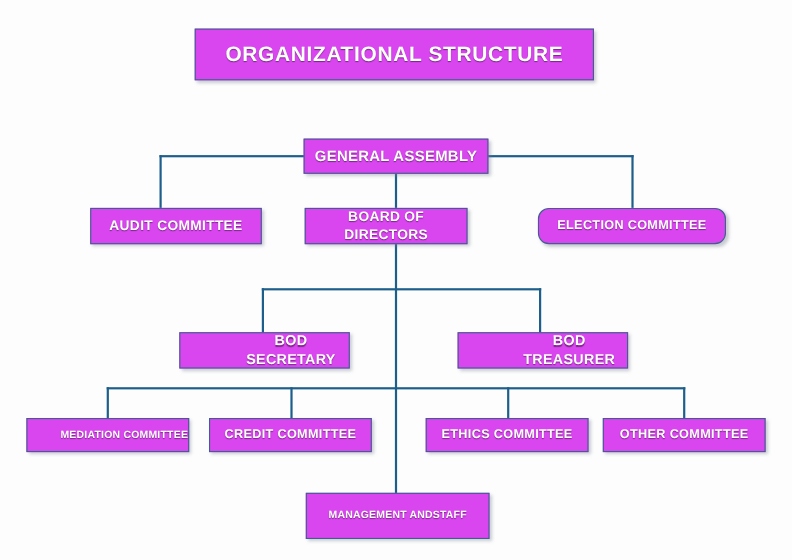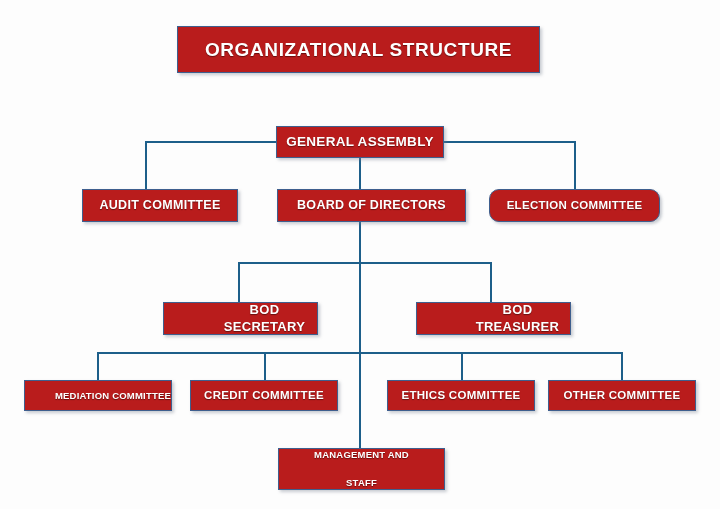--- a/index.html
+++ b/index.html
@@ -24,21 +24,21 @@
   .line {
     position: absolute;
     background: #1d5f8a;
   }
   .line.h { height: 2px; }
   .line.v { width: 2px; }
 
   
   .node {
     position: absolute;
-    background: #b91c1c;
+    background: #d946ef;
     border: 1px solid #3f5f8e;
     box-shadow: 2px 2px 3px rgba(120,130,145,0.40);
     color: #ffffff;
     display: flex;
     align-items: center;
     justify-content: center;
     text-align: center;
     font-weight: bold;
     letter-spacing: 0.3px;
     box-sizing: border-box;
@@ -79,21 +79,21 @@
 
   <div class="line h" style="left:442px; top:141px; width:134px;"></div>
   <div class="line v" style="left:574px; top:141px; height:48px;"></div>
 
   <div class="line v" style="left:359px; top:156px; height:33px;"></div>
 
   <div class="node lvl2" style="left:82px; top:189px; width:156px; height:33px;">
     <span>AUDIT COMMITTEE</span>
   </div>
 
-  <div class="node lvl2" style="left:277px; top:189px; width:189px; height:33px;">
+  <div class="node lvl2" style="left:277px; top:189px; width:148px; height:33px;">
     <span>BOARD OF DIRECTORS</span>
   </div>
 
   <div class="node lvl2-sm" style="left:489px; top:189px; width:171px; height:33px;border-radius:10px;">
     <span>ELECTION COMMITTEE</span>
   </div>
 
   <div class="line v" style="left:359px; top:221px; height:228px;"></div>
 
   <div class="line h" style="left:238px; top:262px; width:254px;"></div>
@@ -123,18 +123,18 @@
   </div>
 
   <div class="node lvl4" style="left:387px; top:380px; width:148px; height:31px;">
     <span>ETHICS COMMITTEE</span>
   </div>
 
   <div class="node lvl4" style="left:548px; top:380px; width:148px; height:31px;align-items:center;">
     <span>OTHER COMMITTEE</span>
   </div>
 
-  <div class="node bottom" style="left:278px; top:448px; width:167px; height:42px; flex-direction:column; justify-content:space-between;">
+  <div class="node bottom" style="left:278px; top:448px; width:167px; height:42px; flex-direction:row; justify-content:center;">
     <span>MANAGEMENT AND</span>
     <span>STAFF</span>
   </div>
 
 </div>
 
 </body></html>

